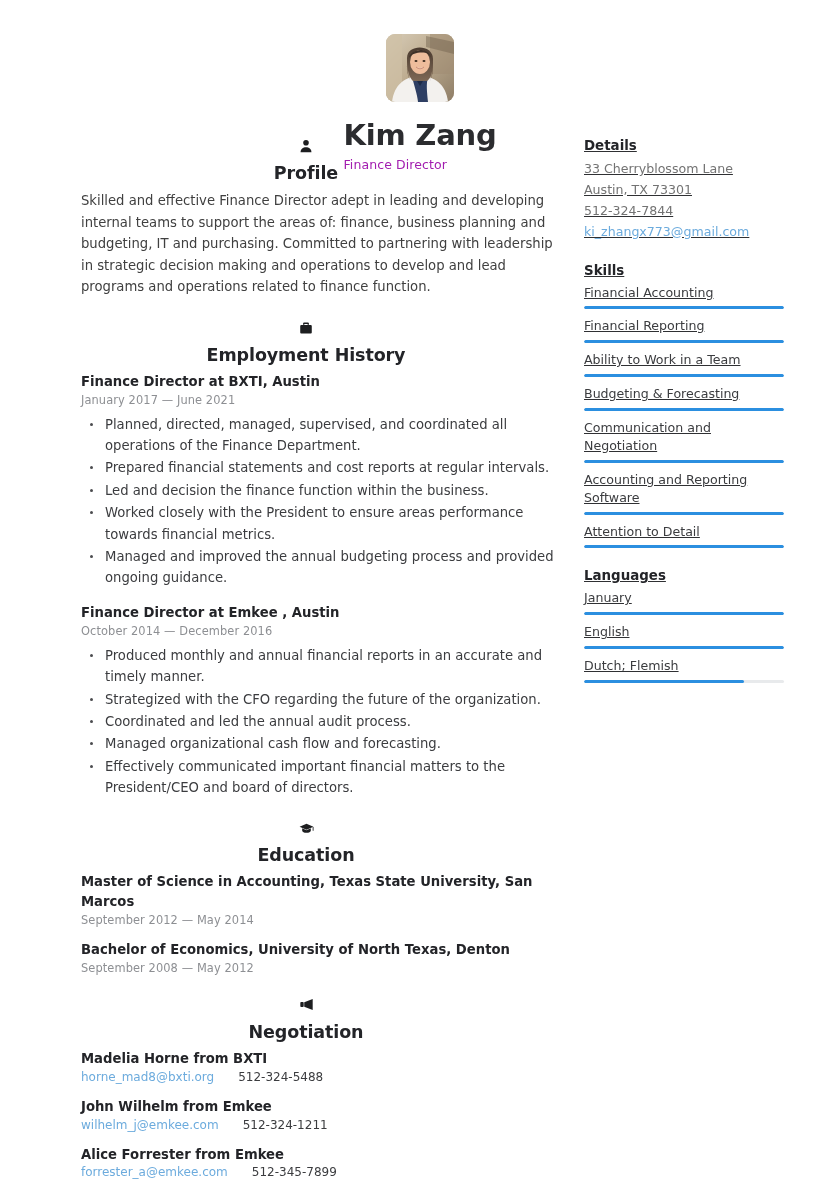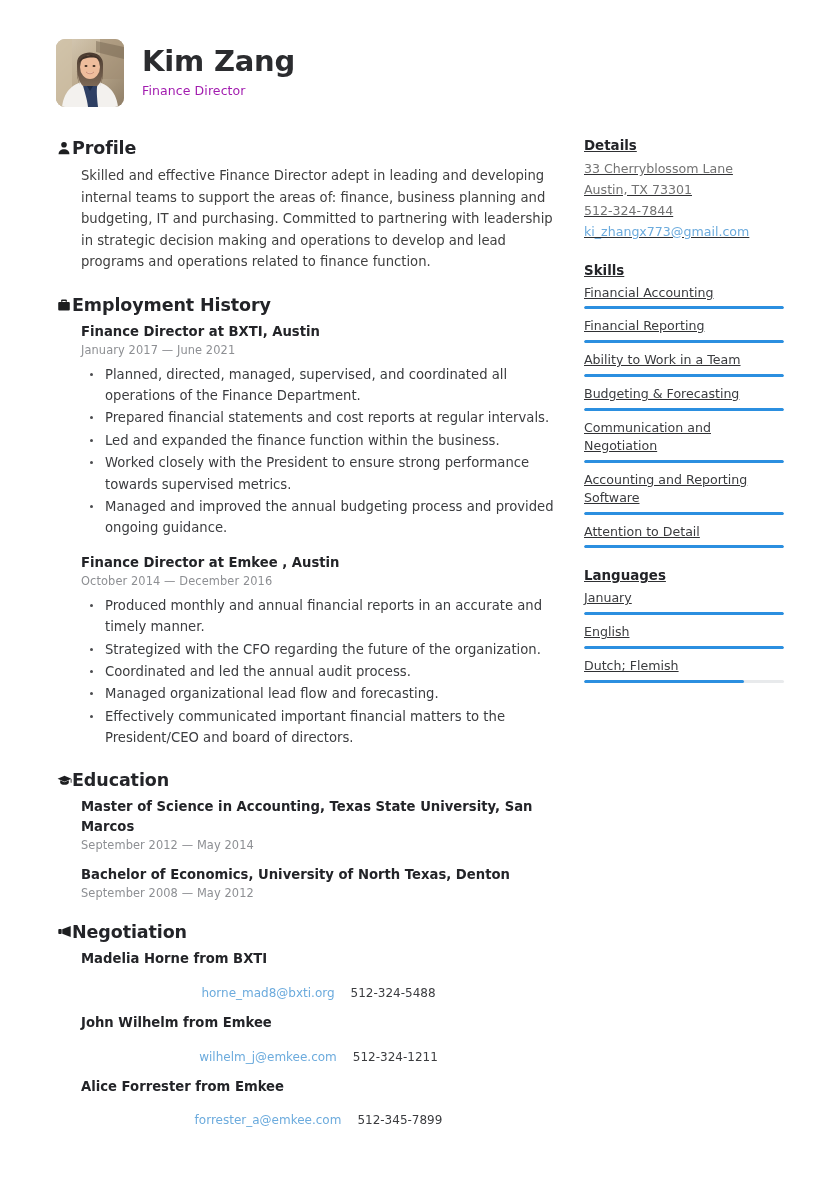--- a/index.html
+++ b/index.html
@@ -24,20 +24,21 @@
     padding: 34px 56px 0 56px;
   }
 
   
   .header {
     display: flex;
     align-items: center;
     gap: 18px;
     height: 78px;
     margin-bottom: 26px;
+    flex-direction: column;
   }
   .avatar {
     width: 68px;
     height: 68px;
     border-radius: 9px;
     overflow: hidden;
     flex: 0 0 auto;
     background: #cfc4b4;
     position: relative;
   }
@@ -64,21 +65,23 @@
     align-items: flex-start;
   }
   .col-main { width: 500px; flex: 0 0 500px; }
   .col-side { width: 200px; flex: 0 0 200px; margin-left: 28px; }
 
   
   .section { margin-bottom: 22px; }
   .section-head {
     display: flex;
     align-items: center;
+    gap: 9px;
     margin-bottom: 7px;
+    flex-direction: column;
   }
   .section-icon {
     width: 16px;
     height: 16px;
     flex: 0 0 16px;
     display: flex;
     align-items: center;
     justify-content: center;
     color: #1d1e20;
   }
@@ -141,25 +144,24 @@
 
   .ref-entry { margin-bottom: 13px; }
   .ref-entry:last-child { margin-bottom: 0; }
   .ref-name {
     font-size: 13.2px;
     font-weight: 700;
     color: #232428;
     line-height: 1.5;
   }
   .ref-contact {
-    margin-top: 17px;
+    margin-top: 1px;
     display: flex;
     align-items: baseline;
-    gap: 16px;
-    justify-content: center;
+    gap: 24px;
   }
   .ref-email {
     font-size: 12px;
     color: #6cabdd;
     text-decoration: none;
   }
   .ref-phone {
     font-size: 12px;
     color: #3b3c3f;
   }
@@ -288,34 +290,34 @@
           <span class="section-title">Employment History</span>
         </div>
         <div class="section-body">
 
           <div class="entry">
             <div class="entry-title">Finance Director at BXTI, Austin</div>
             <div class="entry-date">January 2017 — June 2021</div>
             <ul class="bullets">
               <li>Planned, directed, managed, supervised, and coordinated all operations of the Finance Department.</li>
               <li>Prepared financial statements and cost reports at regular intervals.</li>
-              <li>Led and expanded the finance function within the business.</li>
-              <li>Worked closely with the President to ensure strong performance towards supervised metrics.</li>
+              <li>Led and decision the finance function within the business.</li>
+              <li>Worked closely with the President to ensure areas performance towards financial metrics.</li>
               <li>Managed and improved the annual budgeting process and provided ongoing guidance.</li>
             </ul>
           </div>
 
           <div class="entry">
             <div class="entry-title">Finance Director at Emkee , Austin</div>
             <div class="entry-date">October 2014 — December 2016</div>
             <ul class="bullets">
               <li>Produced monthly and annual financial reports in an accurate and timely manner.</li>
               <li>Strategized with the CFO regarding the future of the organization.</li>
               <li>Coordinated and led the annual audit process.</li>
-              <li>Managed organizational lead flow and forecasting.</li>
+              <li>Managed organizational cash flow and forecasting.</li>
               <li>Effectively communicated important financial matters to the President/CEO and board of directors.</li>
             </ul>
           </div>
 
         </div>
       </div>
 
       <div class="section">
         <div class="section-head">
           <span class="section-icon">

